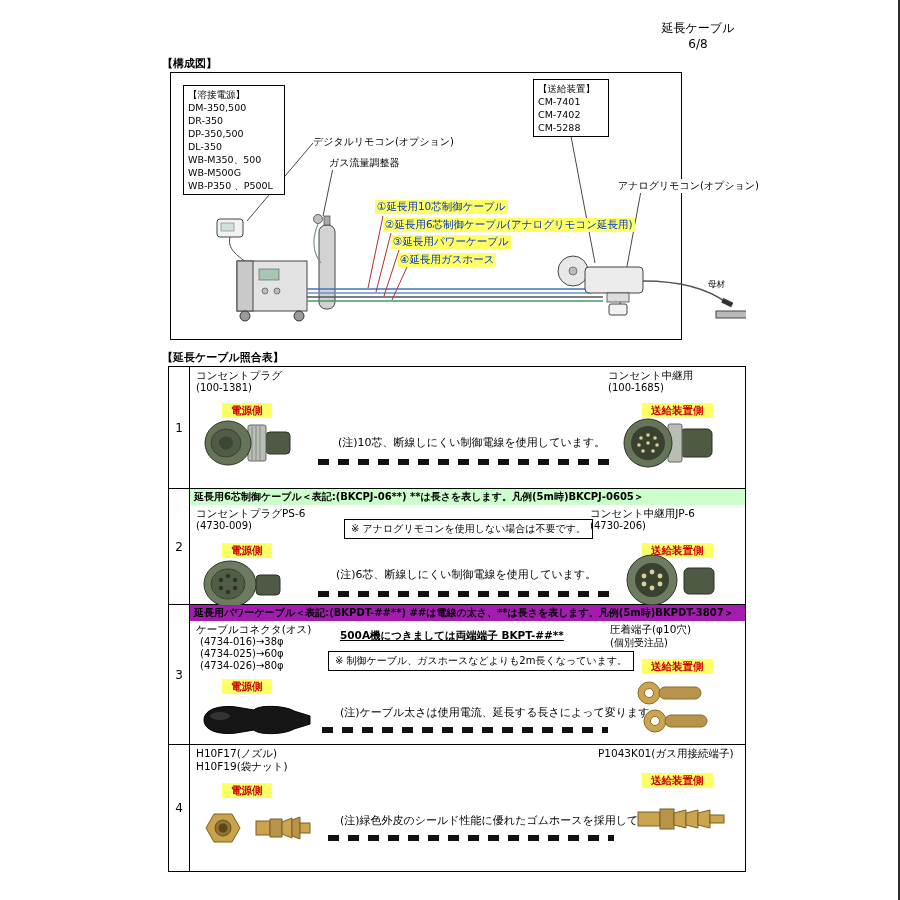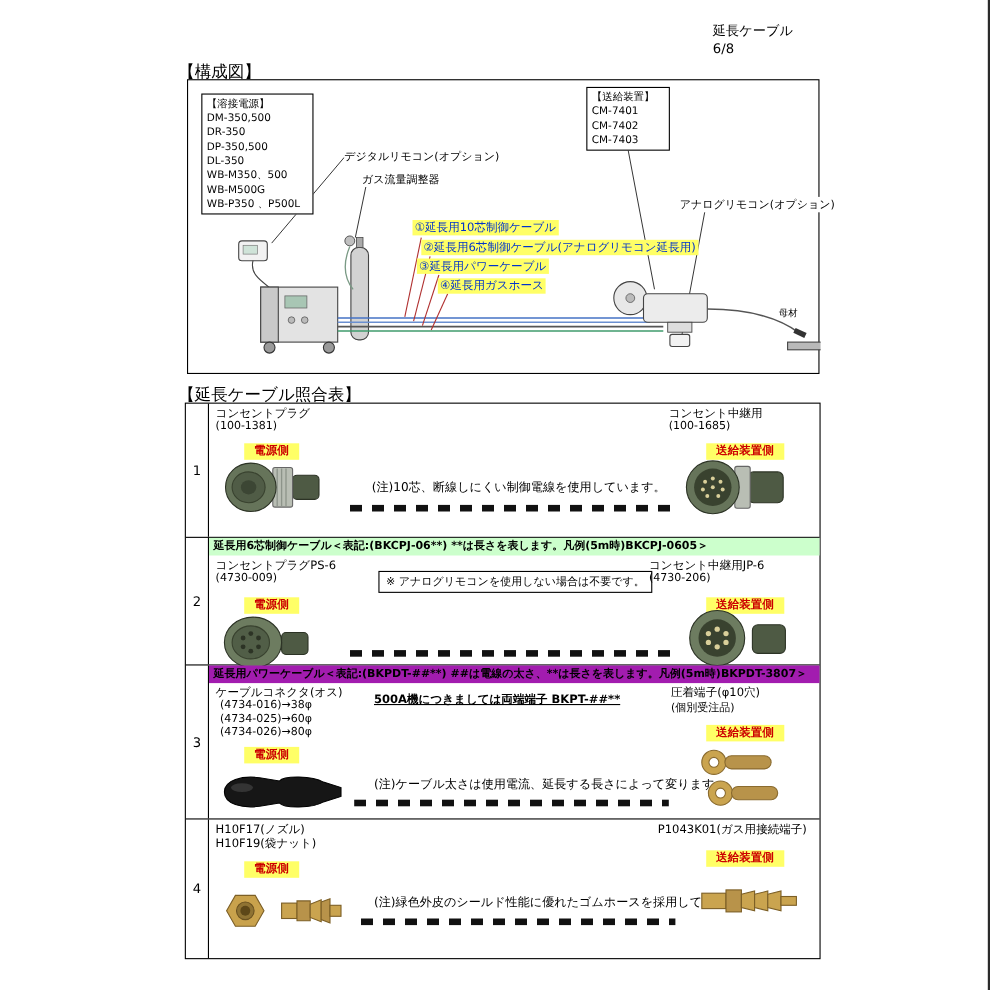--- a/index.html
+++ b/index.html
@@ -1,22 +1,22 @@
 <!DOCTYPE html>
 <html><head>
 <meta charset="utf-8">
 <style>
   *{margin:0;padding:0;box-sizing:border-box}
   html,body{background:#fff}
   body{width:900px;height:900px;font-family:"DejaVu Sans","Liberation Sans",sans-serif;color:#000;position:relative}
   .page{position:relative;width:900px;height:900px;background:#fff;overflow:hidden;border-right:2px solid #2a2a2a}
   .abs{position:absolute}
-  .corner{font-size:12px;text-align:left;line-height:16px}
+  .corner{font-size:12px;text-align:center;line-height:16px}
   .title{font-size:15px;font-weight:bold;letter-spacing:1px;border-bottom:2px solid #000;padding:0 70px 2px 2px;white-space:nowrap}
-  .secttl{font-size:15px;font-weight:normal;white-space:nowrap}
+  .secttl{font-size:11px;font-weight:bold;white-space:nowrap}
   .diagbox{border:1.5px solid #000;background:#fff}
   .modelbox{border:1px solid #000;font-size:9.5px;line-height:13px;padding:2px 4px;background:#fff;z-index:2}
   .dlabel{font-size:10px;white-space:nowrap;z-index:2;background:#fff}
   .legend-item{display:table;font-size:10.5px;color:#0033cc;background:#ffff66;padding:0 2px;margin-bottom:3.5px;white-space:nowrap}
   .tbl{border:1.5px solid #000;background:#fff}
   .trow{position:relative;display:flex;border-bottom:1px solid #000}
   .trow:last-child{border-bottom:none}
   .tnum{width:21px;border-right:1px solid #000;display:flex;align-items:center;justify-content:center;font-size:12px;flex:none}
   .tcontent{flex:1;position:relative}
   .thdr{height:16px;font-size:10px;font-weight:bold;line-height:16px;padding-left:4px;white-space:nowrap;overflow:hidden}
@@ -35,21 +35,21 @@
 <div class="page">
 
   <div class="abs corner" style="left:648px;top:20px;width:100px">
     <div>延長ケーブル</div>
     <div>6/8</div>
   </div>
 
 
   <div class="abs secttl" style="left:162px;top:56px">【構成図】</div>
 
-  <div class="abs diagbox" style="left:170px;top:72px;width:575px;height:268px">
+  <div class="abs diagbox" style="left:170px;top:72px;width:512px;height:268px">
 
     <svg class="abs" style="left:0;top:0;z-index:1" width="575" height="268" viewBox="0 0 575 268">
 
       <rect x="46" y="146" width="26" height="18" rx="3" fill="#f2f2f2" stroke="#444"></rect>
       <rect x="50" y="150" width="13" height="8" fill="#cfe3d8" stroke="#777" stroke-width="0.6"></rect>
       <path d="M59,164 C56,176 66,182 76,190" fill="none" stroke="#444" stroke-width="1"></path>
 
       <g>
         <rect x="66" y="188" width="70" height="50" fill="#e3e3e3" stroke="#444"></rect>
         <rect x="66" y="188" width="16" height="50" fill="#c9c9c9" stroke="#444"></rect>
@@ -112,32 +112,32 @@
       <div>DL-350</div>
       <div>WB-M350、500</div>
       <div>WB-M500G</div>
       <div>WB-P350 、P500L</div>
     </div>
 
     <div class="abs modelbox" style="left:362px;top:6px;width:76px">
       <div>【送給装置】</div>
       <div>CM-7401</div>
       <div>CM-7402</div>
-      <div>CM-7403</div>
+      <div>CM-5288</div>
     </div>
 
     <div class="abs dlabel" style="left:142px;top:62px">デジタルリモコン(オプション)</div>
     <div class="abs dlabel" style="left:158px;top:83px">ガス流量調整器</div>
     <div class="abs dlabel" style="left:447px;top:106px">アナログリモコン(オプション)</div>
     <div class="abs dlabel" style="left:537px;top:206px;font-size:8.5px">母材</div>
 
     <div class="abs" style="left:204px;top:127px;z-index:2">
       <div class="legend-item">①延長用10芯制御ケーブル</div>
       <div class="legend-item" style="margin-left:8px">②延長用6芯制御ケーブル(アナログリモコン延長用)</div>
-      <div class="legend-item" style="margin-left:4px">③延長用パワーケーブル</div>
+      <div class="legend-item" style="margin-left:16px">③延長用パワーケーブル</div>
       <div class="legend-item" style="margin-left:23px">④延長用ガスホース</div>
     </div>
   </div>
 
   <div class="abs secttl" style="left:162px;top:350px">【延長ケーブル照合表】</div>
 
   <div class="abs tbl" style="left:168px;top:366px;width:578px">
 
     <div class="trow" style="height:122px">
       <div class="tnum">1</div>
@@ -198,20 +198,21 @@
             <ellipse cx="28" cy="25" rx="17" ry="15" fill="#515e47" stroke="#39422f"></ellipse>
             <g fill="#2c3325">
               <circle cx="28" cy="17" r="2.2"></circle>
                 <circle cx="35" cy="21" r="2.2"></circle>
                 <circle cx="35" cy="29" r="2.2"></circle>
               <circle cx="28" cy="33" r="2.2"></circle>
                 <circle cx="21" cy="29" r="2.2"></circle>
                 <circle cx="21" cy="21" r="2.2"></circle>
             </g>
           </svg>
+          <div class="abs note" style="left:146px;top:62px">(注)6芯、断線しにくい制御電線を使用しています。</div>
           <div class="abs dashes" style="left:128px;top:86px;width:292px"></div>
           <div class="abs pname" style="left:400px;top:2px">コンセント中継用JP-6</div>
           <div class="abs pcode" style="left:400px;top:15px">(4730-206)</div>
           <div class="abs badge" style="left: 452px; top: 38px; background: rgb(255, 255, 102); color: rgb(204, 0, 0);">送給装置側</div>
           <svg class="abs" style="left:434px;top:48px" width="96" height="54" viewBox="0 0 96 54">
             <rect x="60" y="15" width="30" height="26" rx="5" fill="#4e5a44" stroke="#2c3325"></rect>
             <circle cx="28" cy="27" r="25" fill="#6d7c60" stroke="#2c3325"></circle>
             <circle cx="28" cy="27" r="17" fill="#39422f"></circle>
             <g fill="#d9cf9a">
               <circle cx="28" cy="19" r="2.4"></circle>
@@ -230,20 +231,21 @@
       <div class="tnum">3</div>
       <div class="tcontent">
         <div class="thdr" style="background: #a21caf;">延長用パワーケーブル＜表記:(BKPDT-##**) ##は電線の太さ、**は長さを表します。凡例(5m時)BKPDT-3807＞</div>
         <div class="tbody">
           <div class="abs pname" style="left:6px;top:2px">ケーブルコネクタ(オス)</div>
           <div class="abs pcode" style="left:10px;top:15px">(4734-016)→38φ</div>
           <div class="abs pcode" style="left:10px;top:27px">(4734-025)→60φ</div>
           <div class="abs pcode" style="left:10px;top:39px">(4734-026)→80φ</div>
           <div class="abs badge" style="left: 32px; top: 58px; background: rgb(255, 255, 102); color: rgb(204, 0, 0);">電源側</div>
           <div class="abs midttl" style="left:150px;top:8px">500A機につきましては両端端子 BKPT-##**</div>
+          <div class="abs midbox" style="left:138px;top:30px">※ 制御ケーブル、ガスホースなどよりも2m長くなっています。</div>
           <svg class="abs" style="left:8px;top:78px" width="120" height="42" viewBox="0 0 120 42">
             <path d="M6,21 C6,10 22,6 38,8 L56,11 C60,6 86,6 96,12 L112,17 L112,25 L96,30 C86,36 60,36 56,31 L38,34 C22,36 6,32 6,21 Z" fill="#161616" stroke="#000"></path>
             <ellipse cx="22" cy="17" rx="10" ry="4" fill="#3a3a3a" opacity="0.85"></ellipse>
           </svg>
           <div class="abs note" style="left:150px;top:84px">(注)ケーブル太さは使用電流、延長する長さによって変ります。</div>
           <div class="abs dashes" style="left:132px;top:106px;width:286px"></div>
           <div class="abs pname" style="left:420px;top:2px">圧着端子(φ10穴)</div>
           <div class="abs pcode" style="left:420px;top:15px">(個別受注品)</div>
           <div class="abs badge" style="left: 452px; top: 38px; background: rgb(255, 255, 102); color: rgb(204, 0, 0);">送給装置側</div>
           <svg class="abs" style="left:442px;top:58px" width="92" height="60" viewBox="0 0 92 60">

